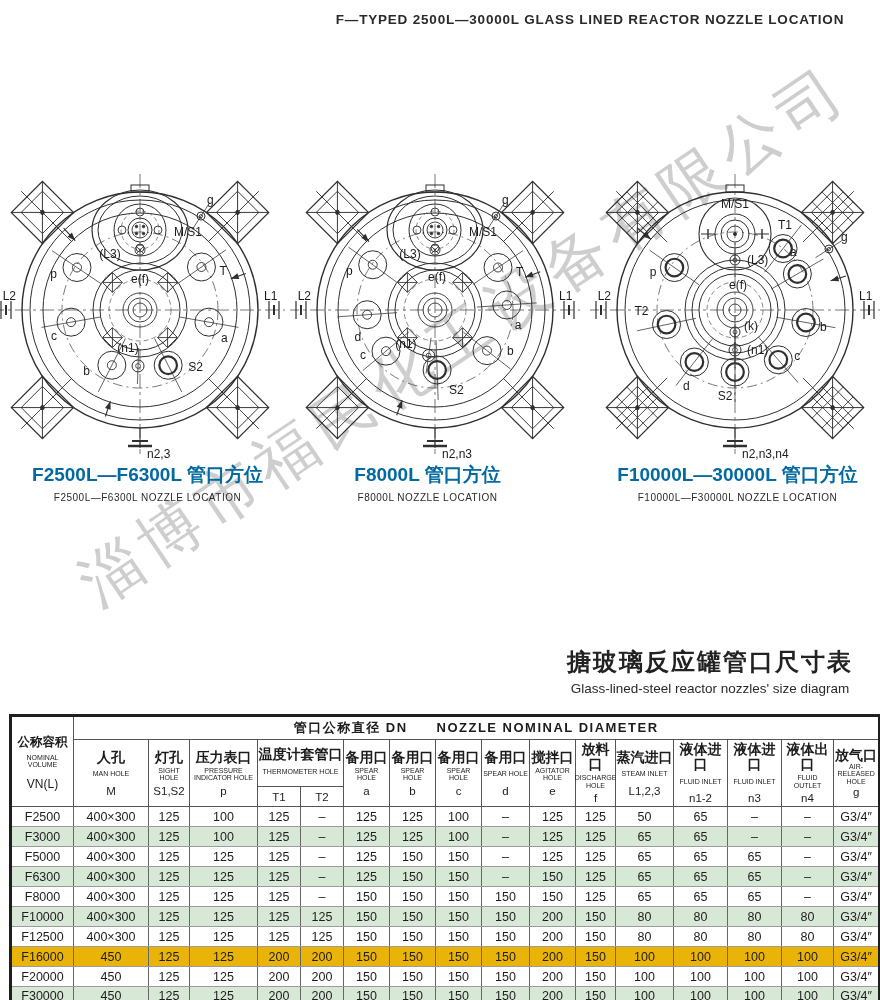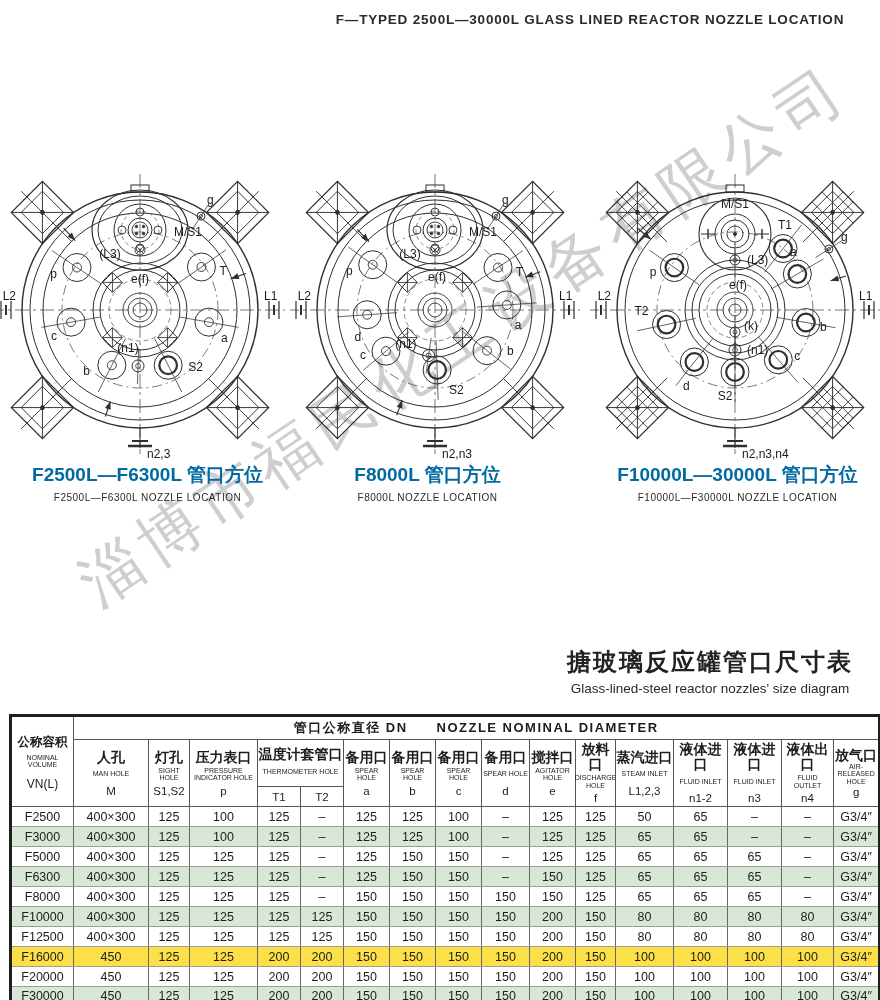--- a/index.html
+++ b/index.html
@@ -736,21 +736,21 @@
           <td>150</td>
           <td>150</td>
           <td>200</td>
           <td>150</td>
           <td>80</td>
           <td>80</td>
           <td>80</td>
           <td>80</td>
           <td>G3/4″</td>
         </tr>
-        <tr style="background: #fde047;">
+        <tr style="background: #eab308;">
           <td>F16000</td>
           <td>450</td>
           <td>125</td>
           <td>125</td>
           <td>200</td>
           <td>200</td>
           <td>150</td>
           <td>150</td>
           <td>150</td>
           <td>150</td>

